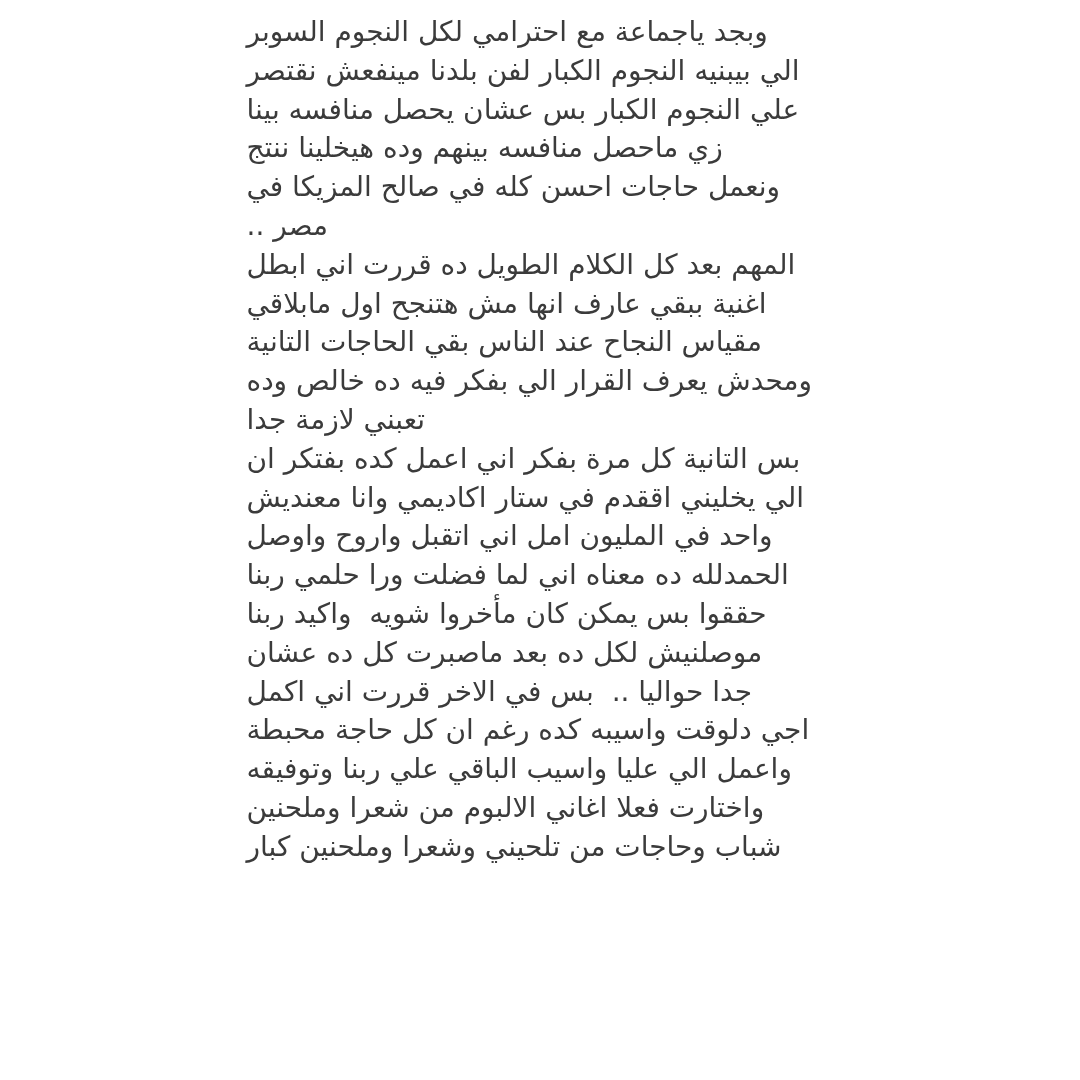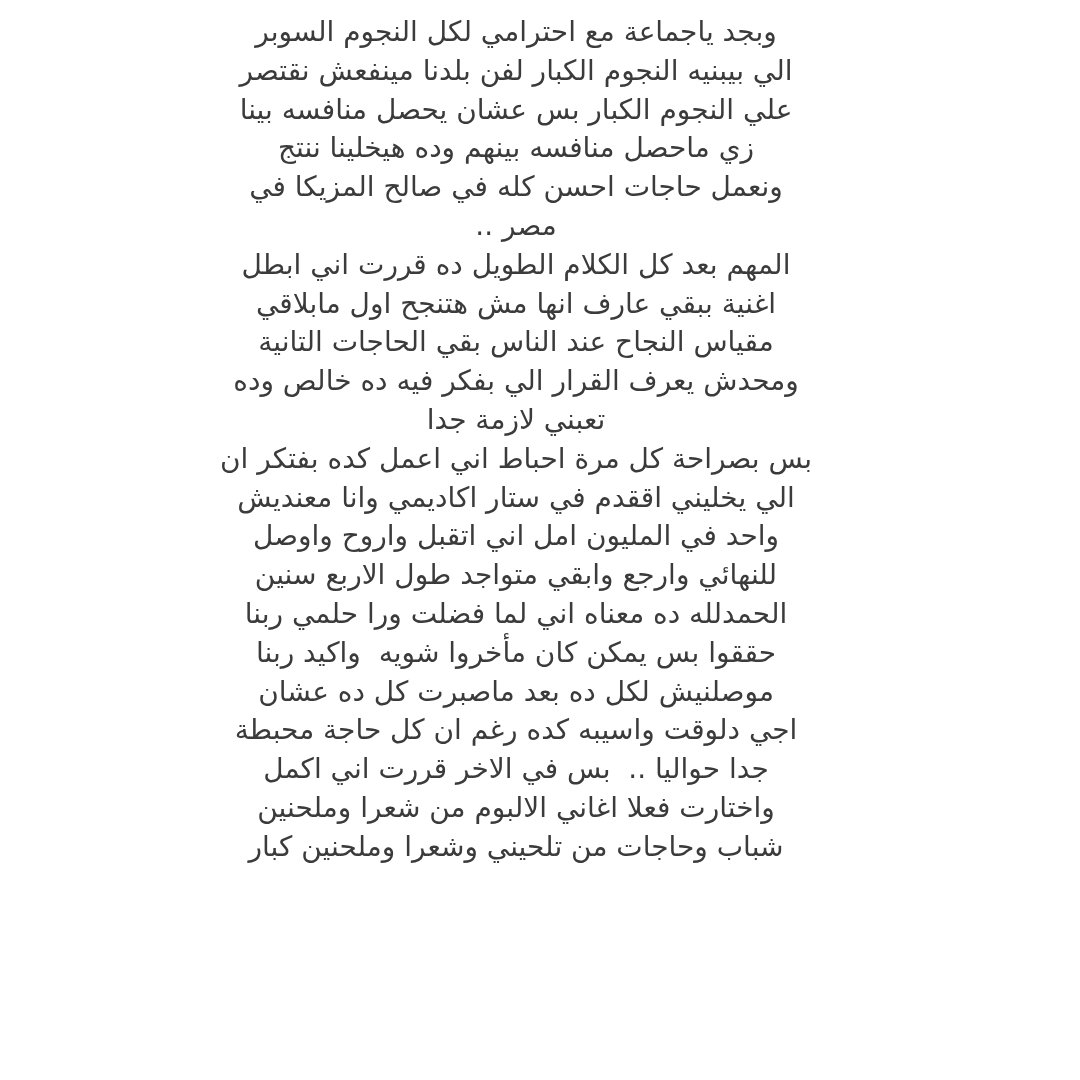--- a/index.html
+++ b/index.html
@@ -17,21 +17,21 @@
     width: 1080px;
     height: 1080px;
     background: #ffffff;
     overflow: hidden;
   }
   .text-block {
     position: absolute;
     top: 13px;
     right: 268px;
     direction: rtl;
-    text-align: center;
+    text-align: left;
     font-size: 28px;
     font-weight: 400;
     color: #3b3b3b;
     letter-spacing: 0;
   }
   .line {
     display: block;
     white-space: pre;
     height: 38.8px;
     line-height: 38.8px;
@@ -46,25 +46,25 @@
     <span class="line">الي بيبنيه النجوم الكبار لفن بلدنا مينفعش نقتصر</span>
     <span class="line">علي النجوم الكبار بس عشان يحصل منافسه بينا</span>
     <span class="line">زي ماحصل منافسه بينهم وده هيخلينا ننتج</span>
     <span class="line">ونعمل حاجات احسن كله في صالح المزيكا في</span>
     <span class="line">مصر ..</span>
     <span class="line">المهم بعد كل الكلام الطويل ده قررت اني ابطل</span>
     <span class="line">اغنية ببقي عارف انها مش هتنجح اول مابلاقي</span>
     <span class="line">مقياس النجاح عند الناس بقي الحاجات التانية</span>
     <span class="line">ومحدش يعرف القرار الي بفكر فيه ده خالص وده</span>
     <span class="line">تعبني لازمة جدا</span>
-    <span class="line">بس بصراحة كل مرة احباط اني اعمل كده بفتكر ان</span>
+    <span class="line">بس التانية كل مرة بفكر اني اعمل كده بفتكر ان</span>
     <span class="line">الي يخليني اققدم في ستار اكاديمي وانا معنديش</span>
     <span class="line">واحد في المليون امل اني اتقبل واروح واوصل</span>
-    <span class="line">للنهائي وارجع وابقي متواجد طول الاربع سنين</span>
     <span class="line">الحمدلله ده معناه اني لما فضلت ورا حلمي ربنا</span>
     <span class="line">حققوا بس يمكن كان مأخروا شويه  واكيد ربنا</span>
     <span class="line">موصلنيش لكل ده بعد ماصبرت كل ده عشان</span>
+    <span class="line">جدا حواليا ..  بس في الاخر قررت اني اكمل</span>
     <span class="line">اجي دلوقت واسيبه كده رغم ان كل حاجة محبطة</span>
-    <span class="line">جدا حواليا ..  بس في الاخر قررت اني اكمل</span>
+    <span class="line">واعمل الي عليا واسيب الباقي علي ربنا وتوفيقه</span>
     <span class="line">واختارت فعلا اغاني الالبوم من شعرا وملحنين</span>
     <span class="line">شباب وحاجات من تلحيني وشعرا وملحنين كبار</span>
   </div>
 </div>
 
 </body></html>

